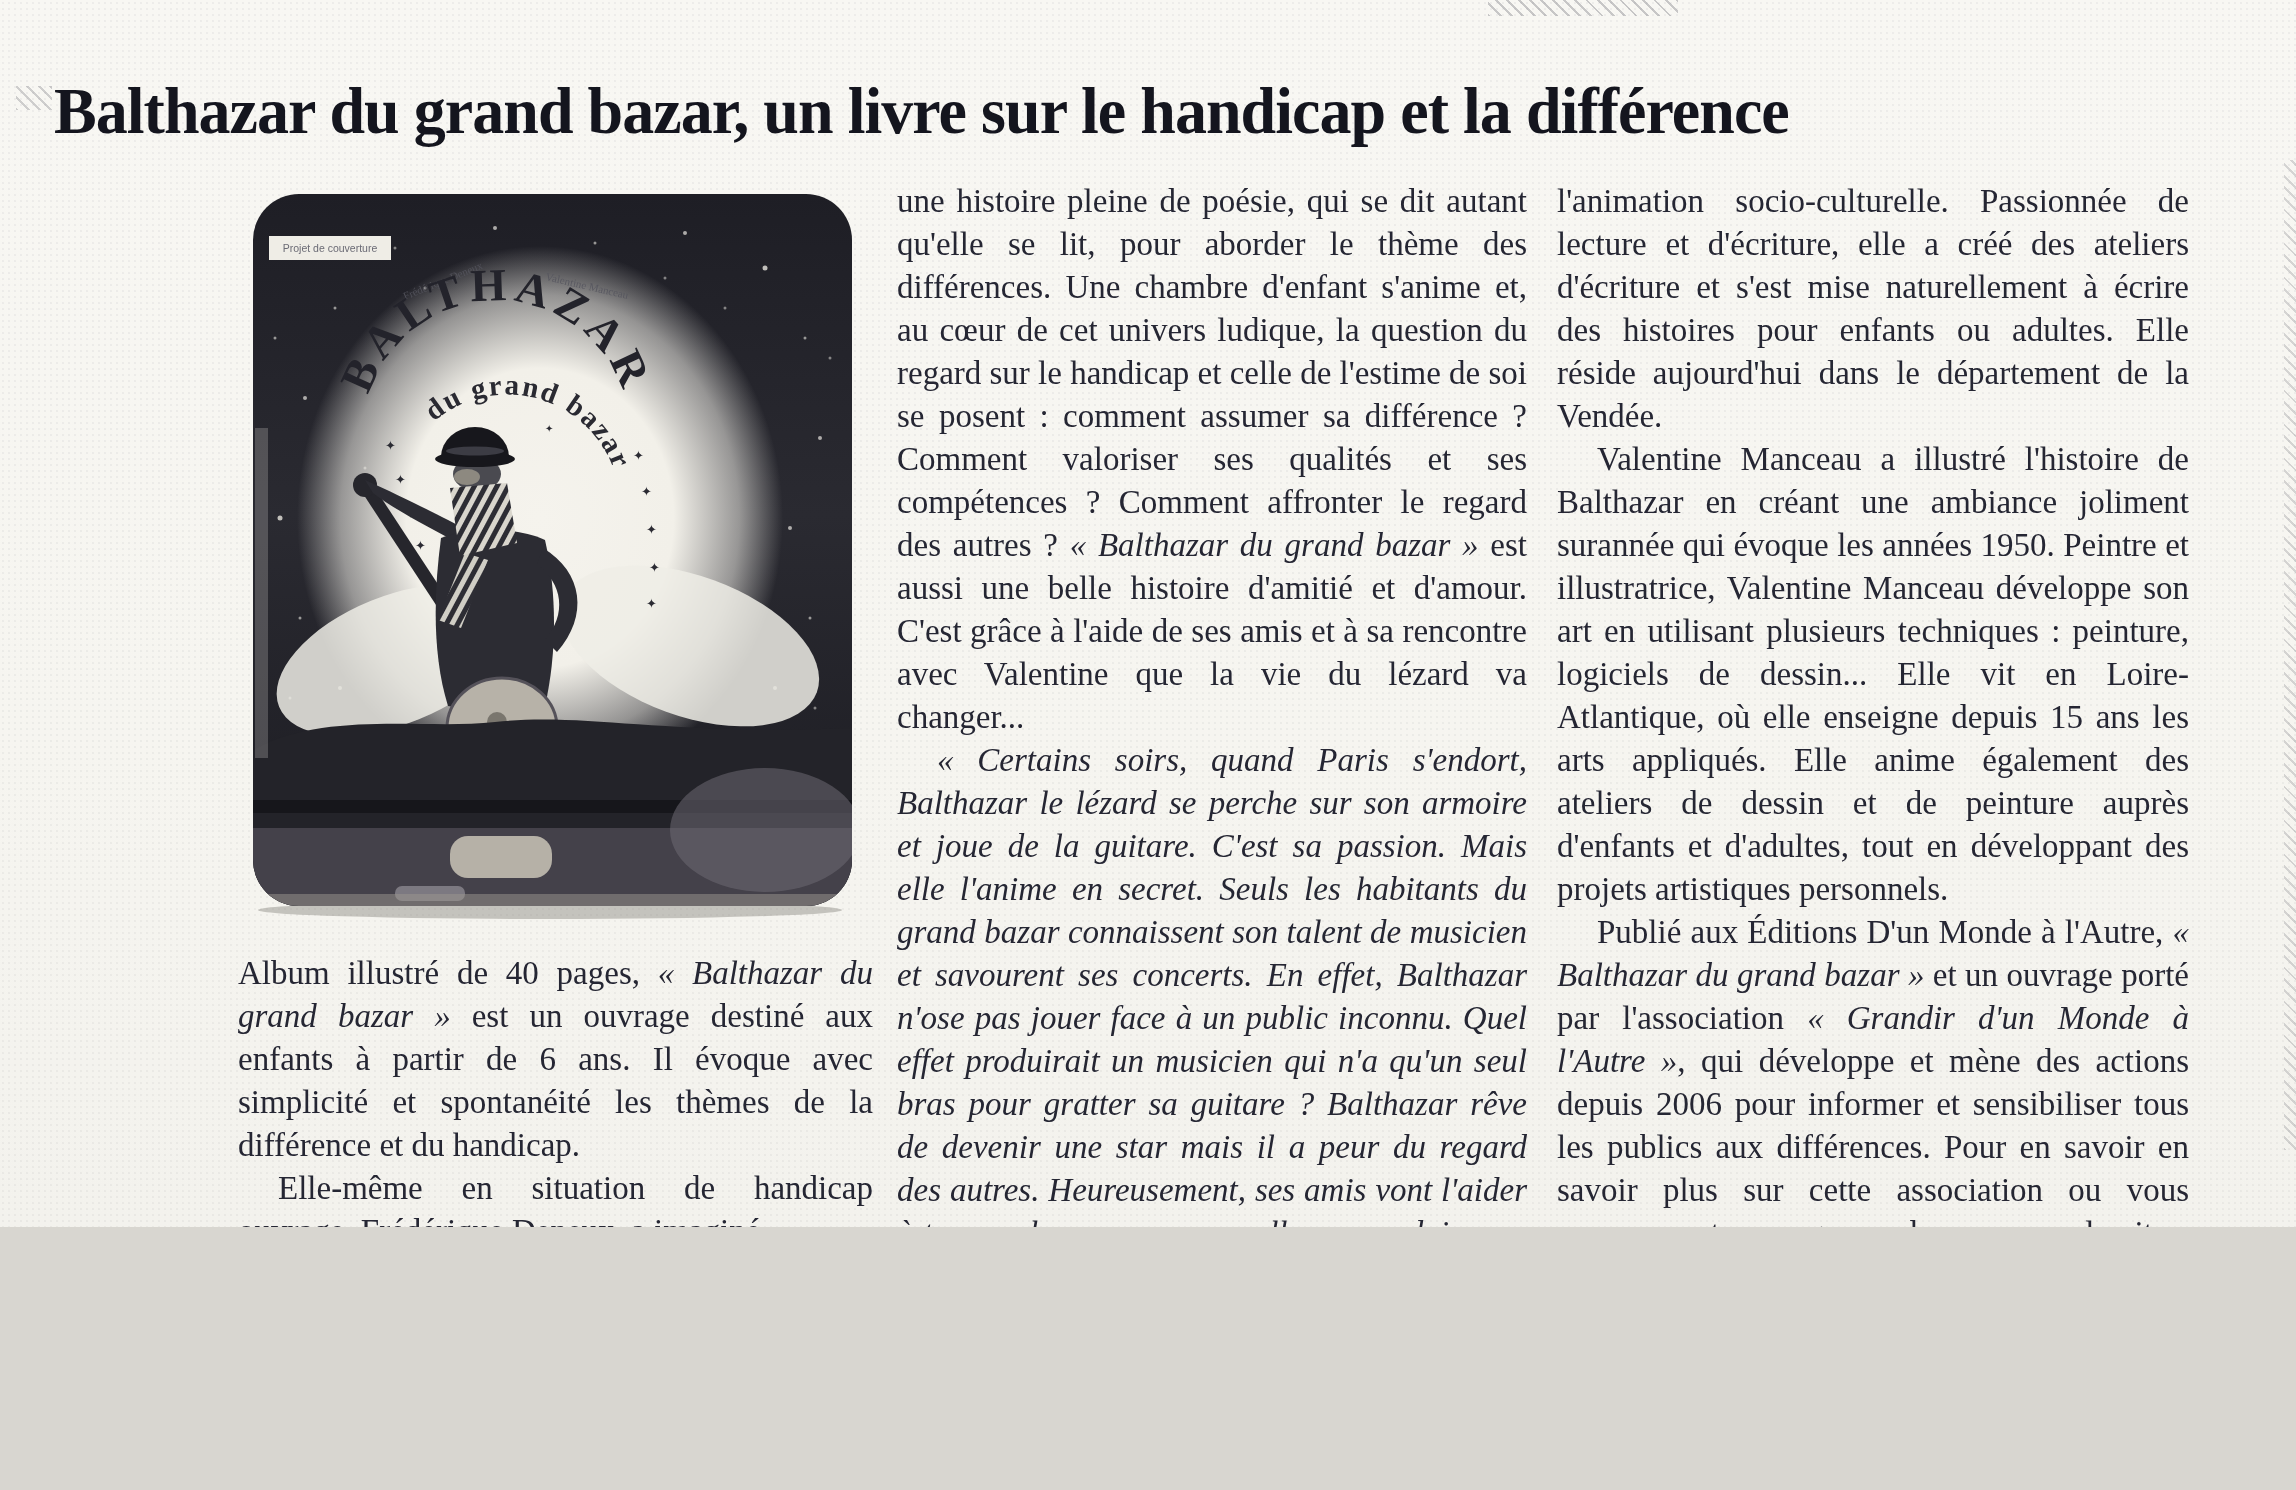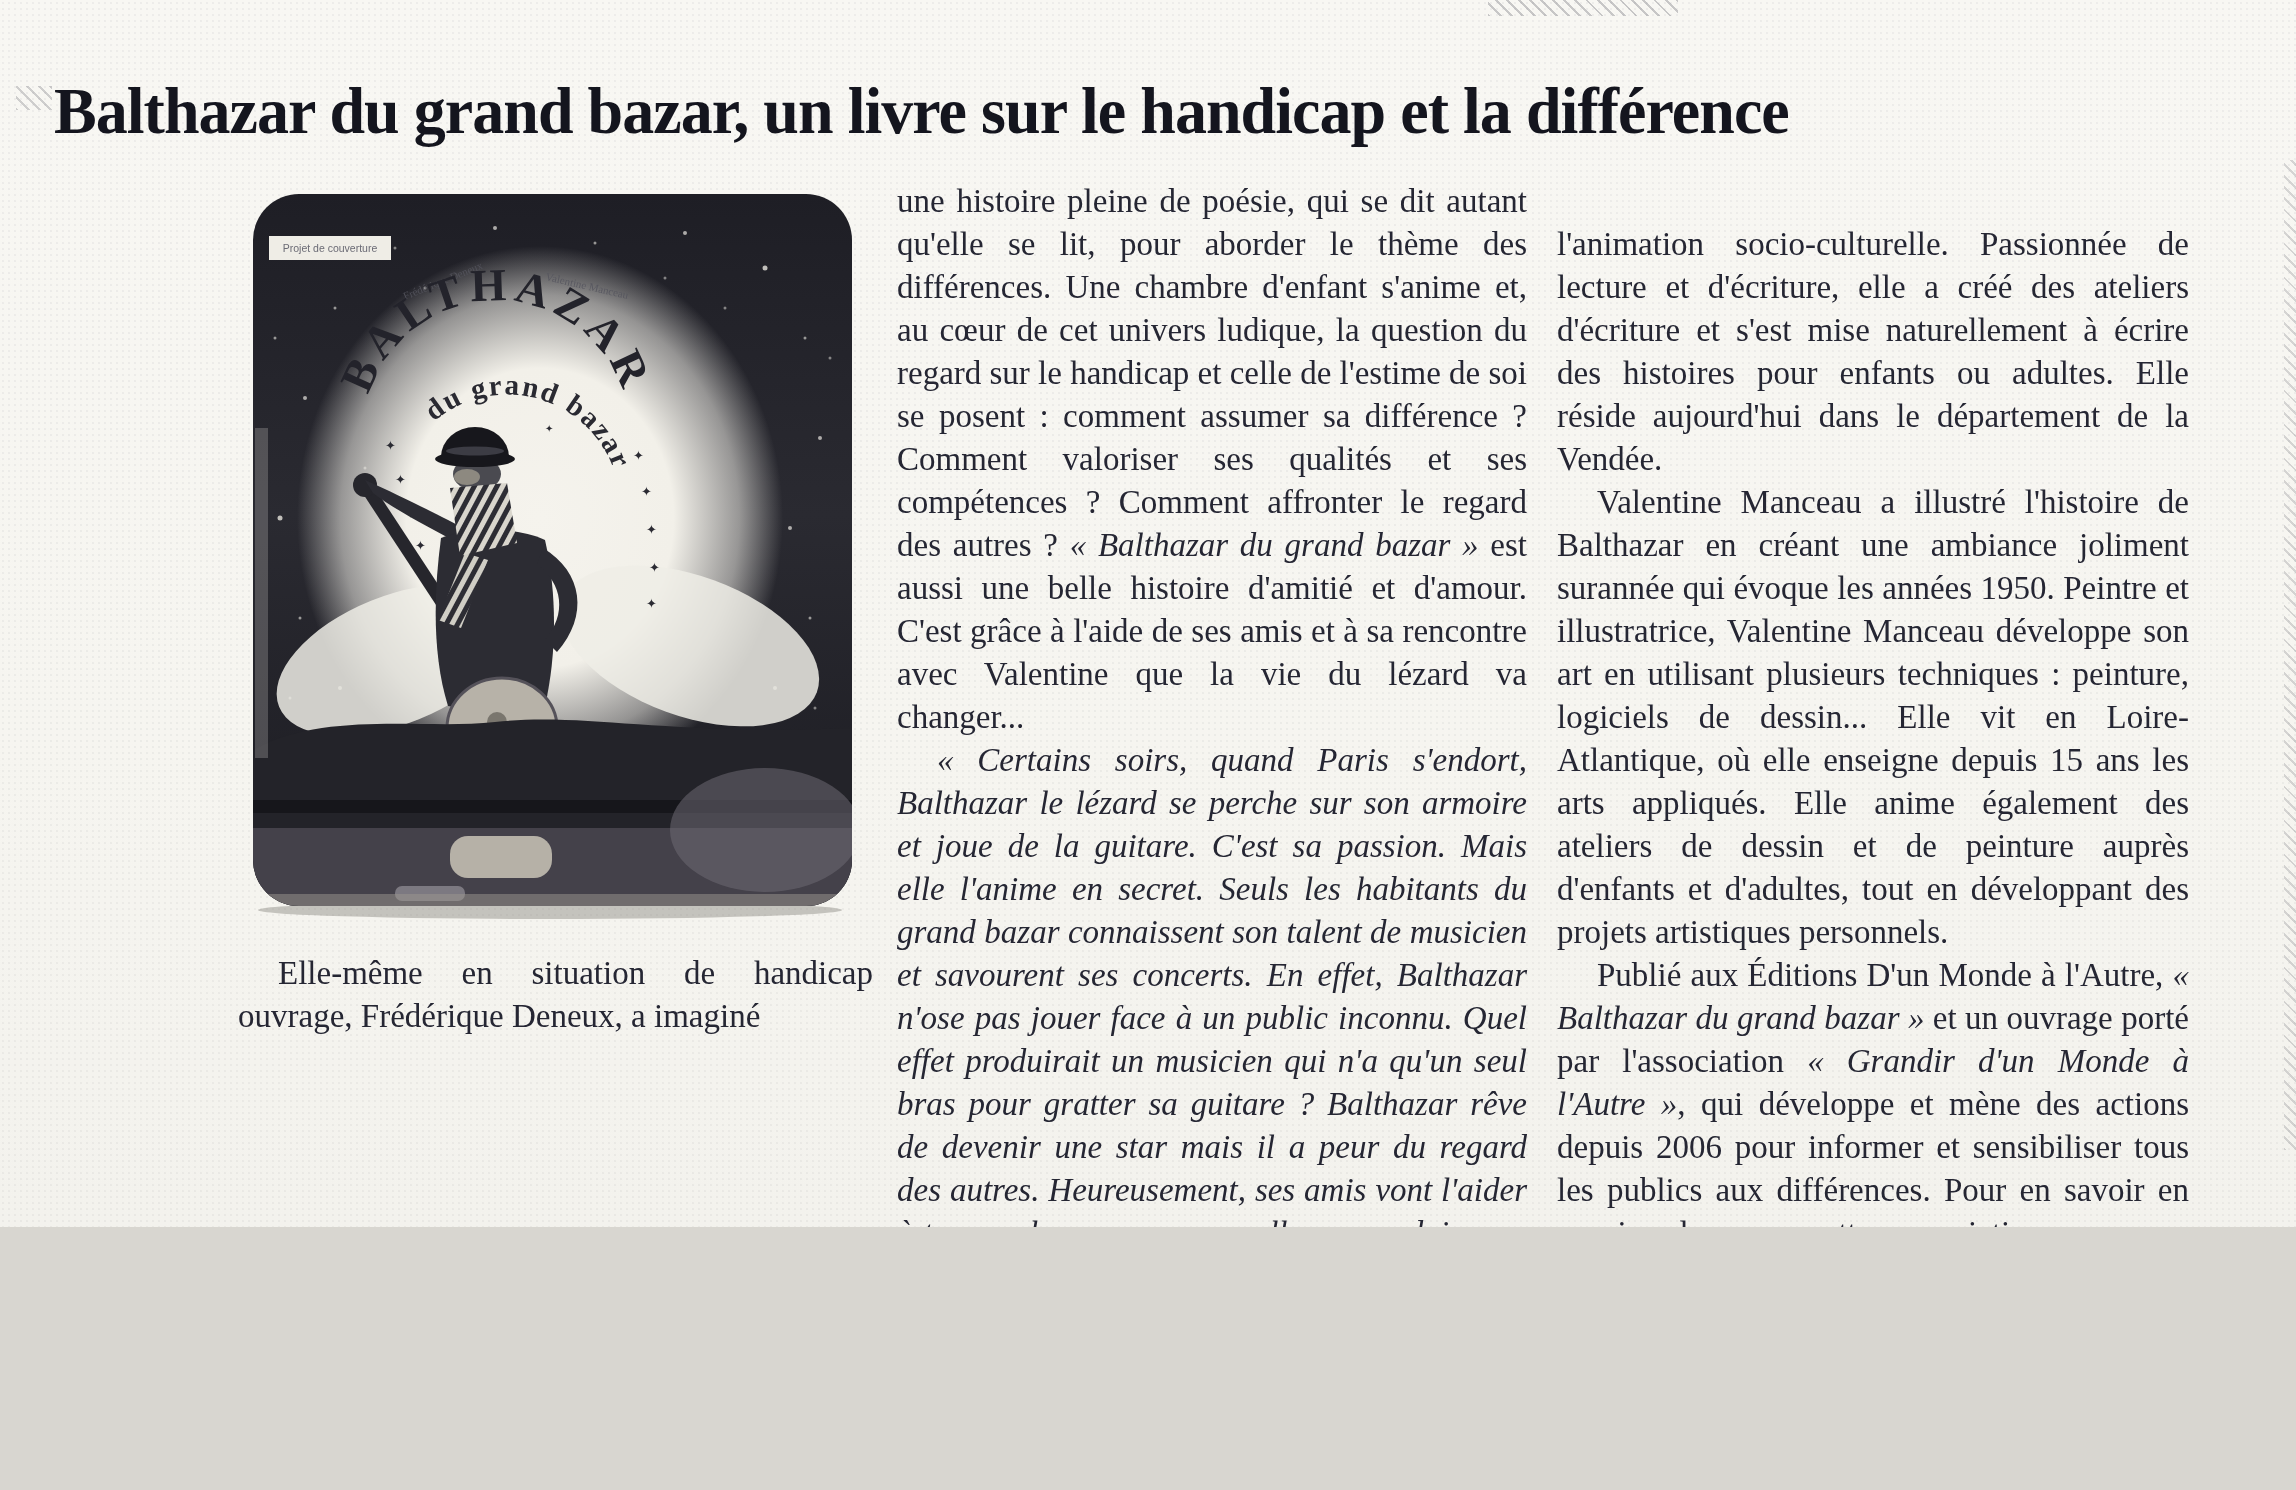--- a/index.html
+++ b/index.html
@@ -18,21 +18,21 @@
   .hatch-left{left:16px;top:86px;width:36px;height:24px;opacity:.6;}
   .hatch-right{left:2284px;top:160px;width:12px;height:990px;opacity:.5;}
   .headline{
     position:absolute;left:54px;top:30px;width:2230px;
     font-size:66px;font-weight:700;letter-spacing:-1px;line-height:1.12;
     color:#14151e;white-space:nowrap;transform:scaleX(.97);transform-origin:left top;
   }
   .col{position:absolute;text-align:justify;font-size:33px;line-height:43px;hyphens:none;}
   .col-1{left:238px;top:952px;width:635px;}
   .col-2{left:897px;top:180px;width:630px;}
-  .col-3{left:1557px;top:180px;width:632px;margin-top:43px;}
+  .col-3{left:1557px;top:180px;width:632px;}
   .para{margin:0;}
   .para.indent{text-indent:40px;}
   .para.italic{font-style:italic;}
   .it{font-style:italic;}
   .end-dot{
     display:inline-block;width:21px;height:21px;border-radius:50%;
     margin-left:8px;vertical-align:-2px;
     background-color:#aaa79d;
     background-image:radial-gradient(circle,#716e66 1px,transparent 1.3px);
     background-size:4px 4px;
@@ -167,20 +167,21 @@
       </g>
 
       <g>
         <rect x="24" y="48" width="122" height="24" fill="#efede6"></rect>
         <text x="85" y="64" text-anchor="middle" font-family="Liberation Sans, sans-serif" font-size="10.5" fill="#6b6b75">Projet de couverture</text>
       </g>
     </svg>
   </figure>
 
   <div class="col col-1">
+      <p class="para"><span>Album illustré de 40 pages, </span><span class="it">« Balthazar du grand bazar »</span><span> est un ouvrage destiné aux enfants à partir de 6 ans. Il évoque avec simplicité et spontanéité les thèmes de la différence et du handicap.</span></p>
       <p class="para indent"><span>Elle-même en situation de handicap ouvrage, Frédérique Deneux, a imaginé</span></p>
     </div>
   <div class="col col-2">
       <p class="para"><span>une histoire pleine de poésie, qui se dit autant qu'elle se lit, pour aborder le thème des différences. Une chambre d'enfant s'anime et, au cœur de cet univers ludique, la question du regard sur le handicap et celle de l'estime de soi se posent : comment assumer sa différence ? Comment valoriser ses qualités et ses compétences ? Comment affronter le regard des autres ? </span><span class="it">« Balthazar du grand bazar »</span><span> est aussi une belle histoire d'amitié et d'amour. C'est grâce à l'aide de ses amis et à sa rencontre avec Valentine que la vie du lézard va changer...</span></p>
       <p class="para indent italic"><span class="it">« Certains soirs, quand Paris s'endort, Balthazar le lézard se perche sur son armoire et joue de la guitare. C'est sa passion. Mais elle l'anime en secret. Seuls les habitants du grand bazar connaissent son talent de musicien et savourent ses concerts. En effet, Balthazar n'ose pas jouer face à un public inconnu. Quel effet produirait un musicien qui n'a qu'un seul bras pour gratter sa guitare ? Balthazar rêve de devenir une star mais il a peur du regard des autres. Heureusement, ses amis vont l'aider à trouver le courage pour aller se produire en-dehors du grand bazar... ».</span></p>
       <p class="para indent"><span>Après des études littéraires, Frédérique Deneux, a travaillé dans le secteur de</span></p>
     </div>
   <div class="col col-3">
       <p class="para"><span>l'animation socio-culturelle. Passionnée de lecture et d'écriture, elle a créé des ateliers d'écriture et s'est mise naturellement à écrire des histoires pour enfants ou adultes. Elle réside aujourd'hui dans le département de la Vendée.</span></p>
       <p class="para indent"><span>Valentine Manceau a illustré l'histoire de Balthazar en créant une ambiance joliment surannée qui évoque les années 1950. Peintre et illustratrice, Valentine Manceau développe son art en utilisant plusieurs techniques : peinture, logiciels de dessin... Elle vit en Loire-Atlantique, où elle enseigne depuis 15 ans les arts appliqués. Elle anime également des ateliers de dessin et de peinture auprès d'enfants et d'adultes, tout en développant des projets artistiques personnels.</span></p>

